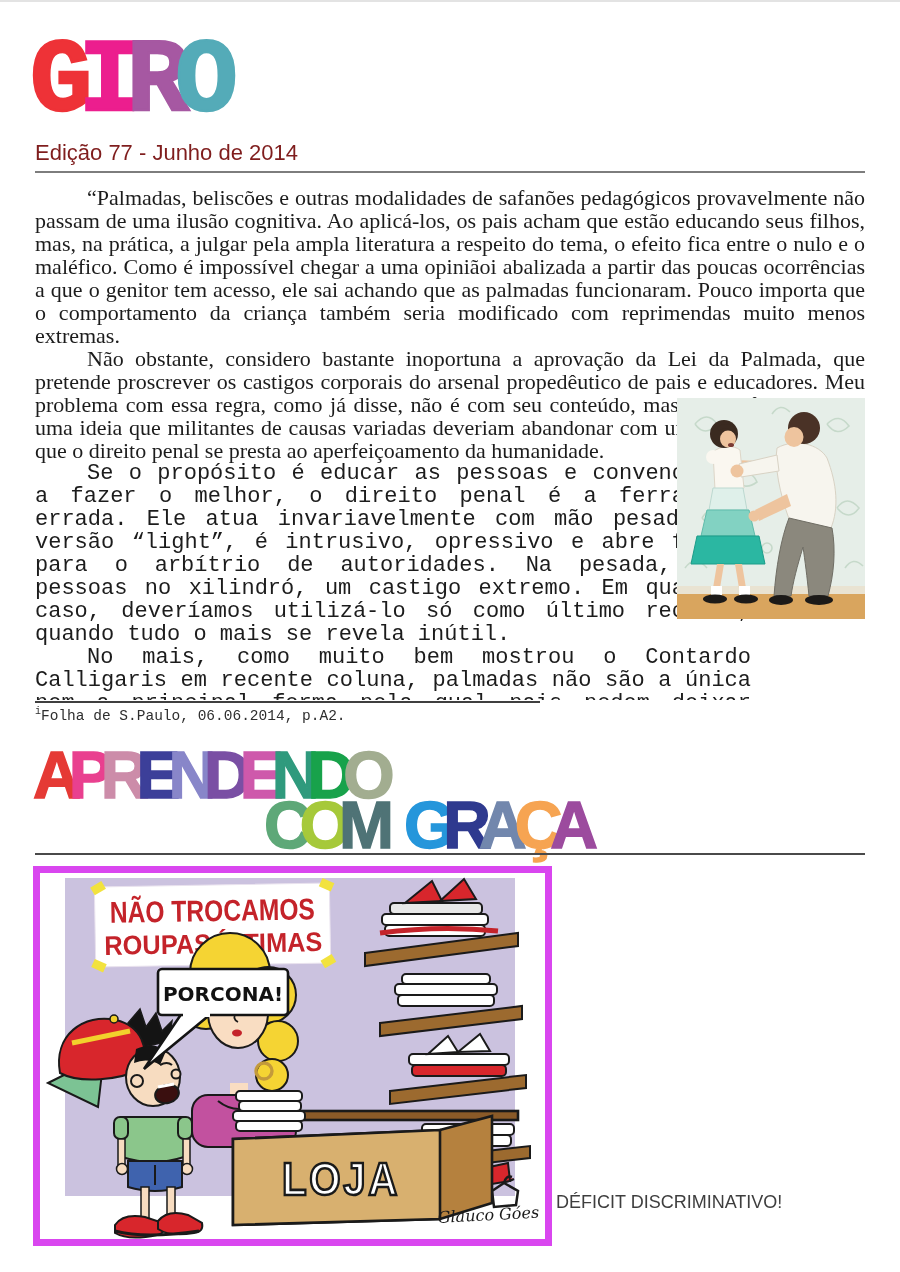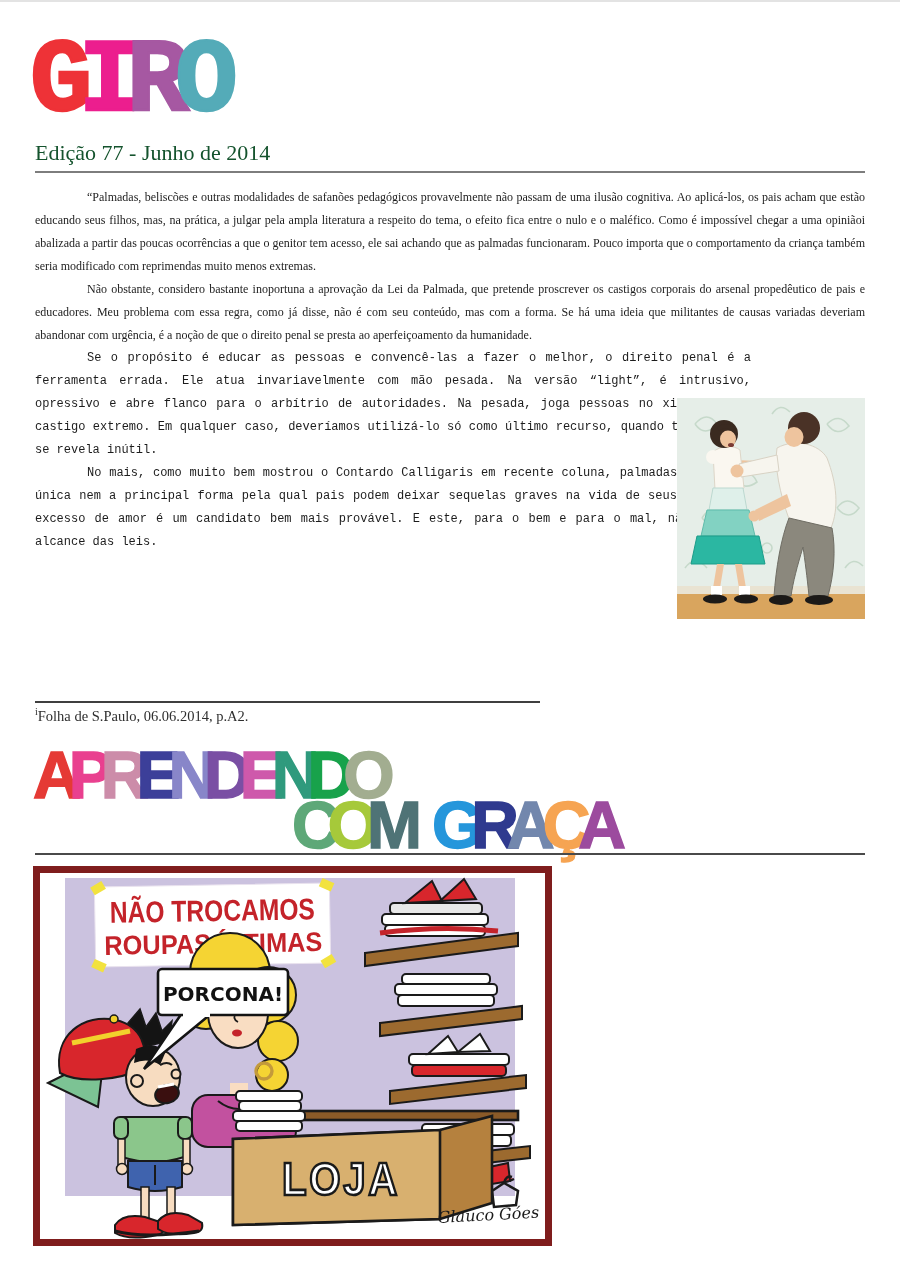--- a/index.html
+++ b/index.html
@@ -15,55 +15,55 @@
     position:absolute; left:30px; top:28px;
     font-family:Liberation Mono, monospace; font-weight:bold;
     font-size:104px; line-height:1; letter-spacing:-14px;
     -webkit-text-stroke-width:2.5px;
   }
   .giro span { position:relative; }
 
   
   .edition {
     position:absolute; left:35px; top:138px;
-    font-family:Liberation Serif, serif; font-size:22px; color:#14532d;
+    font-family:Liberation Sans, sans-serif; font-size:22px; color:#7f1d1d;
   }
   .rule-top { position:absolute; left:35px; right:35px; top:169px; border-top:2px solid #7d7d7d; }
   .rule-section { position:absolute; left:35px; right:35px; top:851px; border-top:2px solid #4a4a4a; }
 
   
   .article { position:absolute; left:35px; right:35px; top:184px; height:514px; overflow:hidden; }
   .article-title { text-align:center; font-size:20px; margin:6px 0 16px 0; }
   .article-title b { font-size:21px; }
-  .article p { text-align:justify; text-indent:52px; font-size:12px; line-height:23px; }
+  .article p { text-align:justify; text-indent:52px; font-size:22px; line-height:23px; }
   .narrow { margin-right:114px;font-family:Liberation Mono, monospace; }
   .photo {
     position:absolute; top:212px; right:-2px; width:190px; height:221px;
   }
 
   .footrule { position:absolute; left:35px; top:699px; width:505px; border-top:2px solid #3f3f3f; }
   .footnote {
     position:absolute; left:35px; top:704px;
-    font-family:Liberation Serif, serif; font-size:14.5px; color:#2e2e2e;
+    font-family:Liberation Mono, monospace; font-size:14.5px; color:#2e2e2e;
   }
   .footnote sup { font-size:10px; }
 
   
   .apr-line {
     position:absolute; font-family:"Liberation Sans", sans-serif; font-weight:bold;
     font-size:66px; line-height:1; letter-spacing:-12px;
     -webkit-text-stroke-width:1.5px; white-space:pre;
   }
   .apr1 { left:33px; top:740px;text-align:center; }
-  .apr2 { left:292px; top:790px; }
+  .apr2 { left:264px; top:790px; }
 
   
   .cartoon {
     position:absolute; left:33px; top:864px; width:519px; height:380px;
-    border:7px solid #7f1d1d; background:#ffffff;
+    border:7px solid #d946ef; background:#ffffff;
   }
   .cartoon svg { display:block; width:100%; height:100%; }
   svg text { font-family:"Liberation Sans", sans-serif; }
   .sign-text { font-weight:bold; fill:#c4232a; }
   .porcona { font-family:"DejaVu Sans", sans-serif; font-weight:bold; fill:#121212; }
   .loja { font-weight:bold; fill:#ffffff; letter-spacing:3px; }
   .signature { font-family:"DejaVu Serif", serif; font-style:italic; fill:#1a1a1a; }
 
   
   .caption {
@@ -267,13 +267,14 @@
       <rect x="118" y="96" width="130" height="46" rx="4" fill="#ffffff" stroke="#141414" stroke-width="2.6"></rect>
       <rect x="143" y="138" width="27" height="6" fill="#ffffff"></rect>
       <text class="porcona" x="183" y="128" font-size="20" text-anchor="middle">PORCONA!</text>
     </g>
 
     <text class="signature" x="398" y="350" font-size="16" transform="rotate(-3 398 350)">Glauco Góes</text>
   </svg>
 </div>
 
 <div class="caption">
+  <div>DÉFICIT DISCRIMINATIVO!</div>
 </div>
 
 </body></html>

